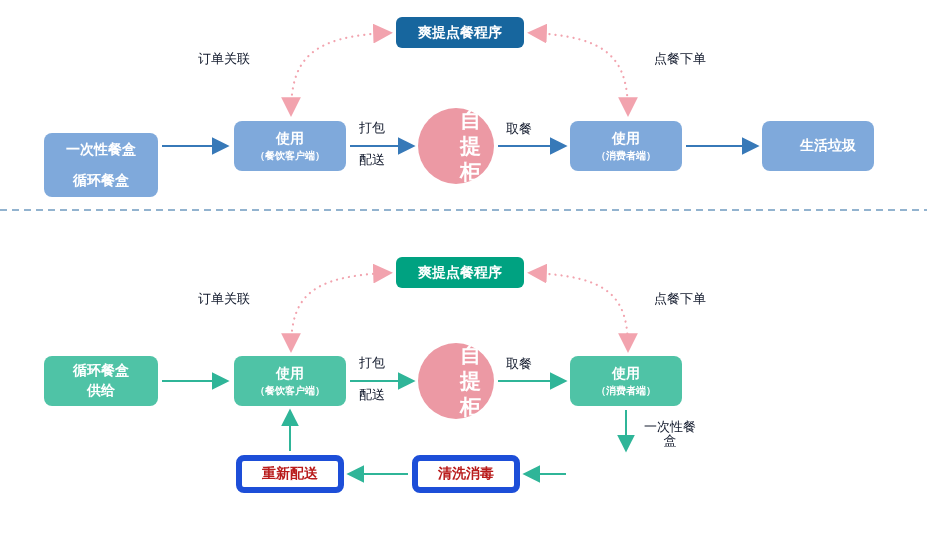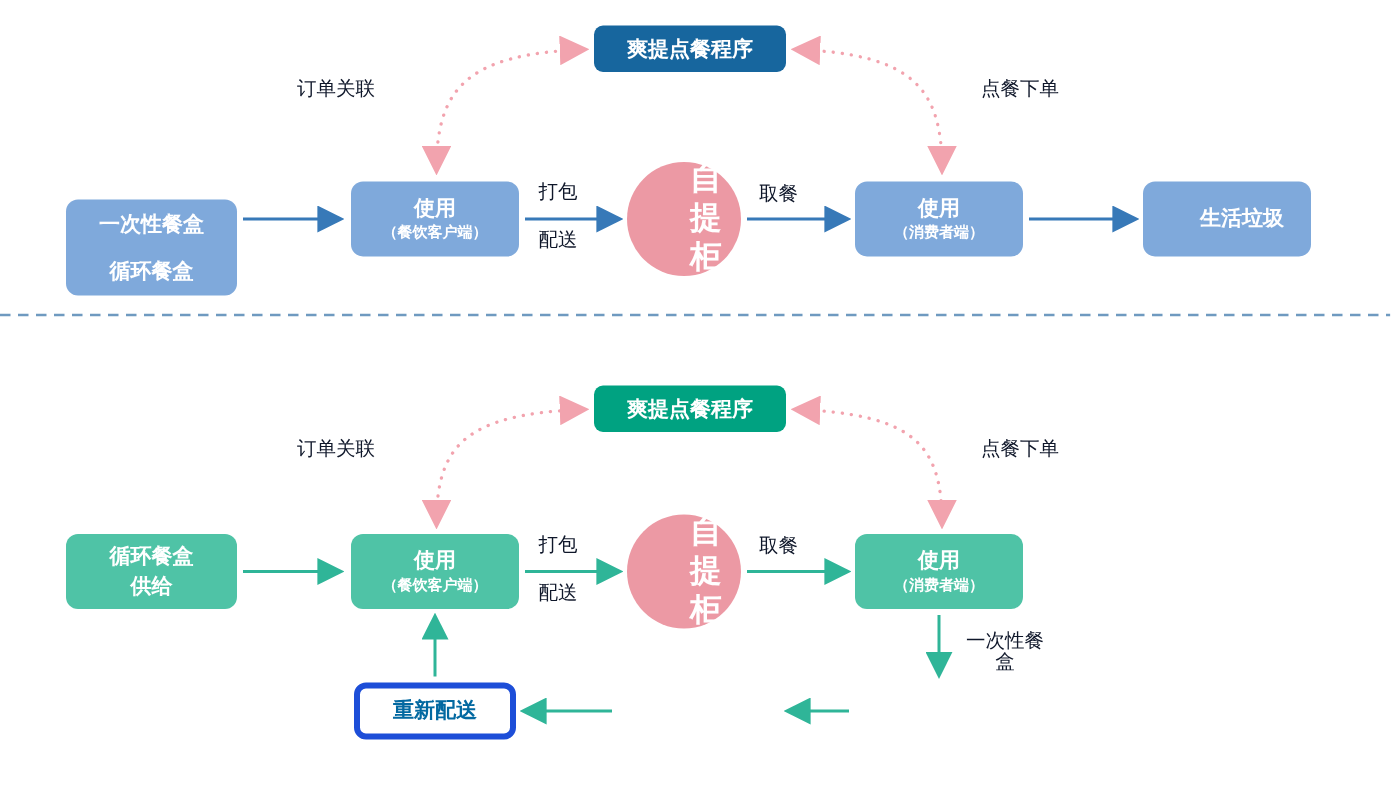--- a/index.html
+++ b/index.html
@@ -6,21 +6,21 @@
   .stage{position:relative;width:927px;height:535px;background:#ffffff;overflow:hidden;}
   svg.arrows{position:absolute;left:0;top:0;pointer-events:none;}
   .box{position:absolute;display:flex;flex-direction:column;align-items:center;justify-content:center;
        border-radius:8px;color:#ffffff;font-weight:bold;font-size:14px;line-height:1.4;text-align:center;box-sizing:border-box;}
   .box .l2{font-size:10px;}
   .program{border-radius:6px;}
   .blue{background:#7fa9db;}
   .blue-dark{background:#17669e;}
   .teal{background:#4fc3a6;}
   .teal-dark{background:#00a281;}
-  .outline{background:#ffffff;border:4px solid #1d4ed8;color:#0369a1;}
+  .outline{background:#ffffff;border:6px solid #1d4ed8;color:#b91c1c;}
   .lbl{position:absolute;color:#0f172a;font-size:13px;text-align:center;line-height:1.1;}
   .circle{position:absolute;width:76px;height:76px;border-radius:50%;background:#ec99a4;
           display:flex;align-items:center;justify-content:center;}
   .circle .vtext{color:#ffffff;font-weight:bold;font-size:21px;width:1.05em;line-height:1.25;
                  text-align:right;word-break:break-all;margin-left:28px;}
 </style>
 </head>
 <body>
 
 <div class="stage">
@@ -124,18 +124,21 @@
   <div class="lbl" style="left:499px;top:357px;width:40px;">取餐</div>
 
   <div class="box teal" style="left:570px;top:356px;width:112px;height:50px;">
     <span>使用</span>
     <span class="l2">（消费者端）</span>
   </div>
 
   <div class="lbl" style="left:638px;top:420px;width:64px;">一次性餐盒</div>
 
 
+  <div class="box outline" style="left:412px;top:455px;width:108px;height:38px;">
+    <span>清洗消毒</span>
+  </div>
 
   <div class="box outline" style="left:236px;top:455px;width:108px;height:38px;">
     <span>重新配送</span>
   </div>
 
 </div>
 
 </body></html>

